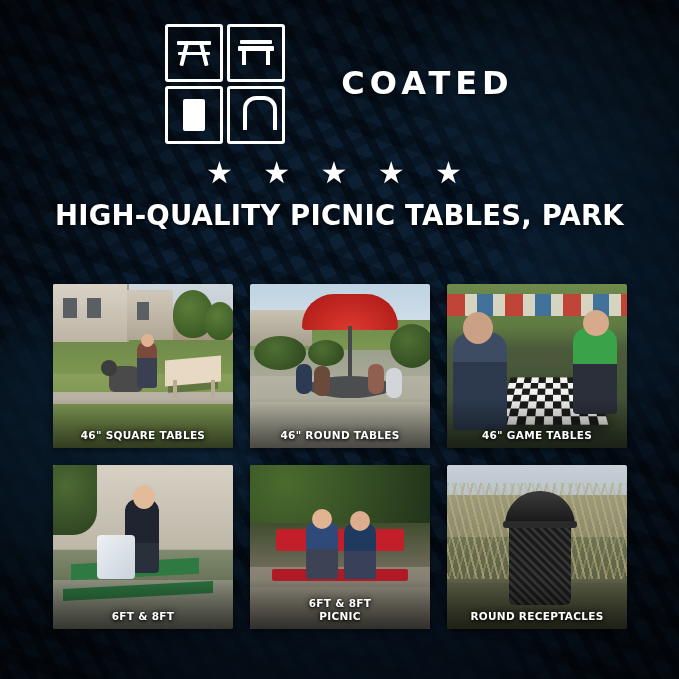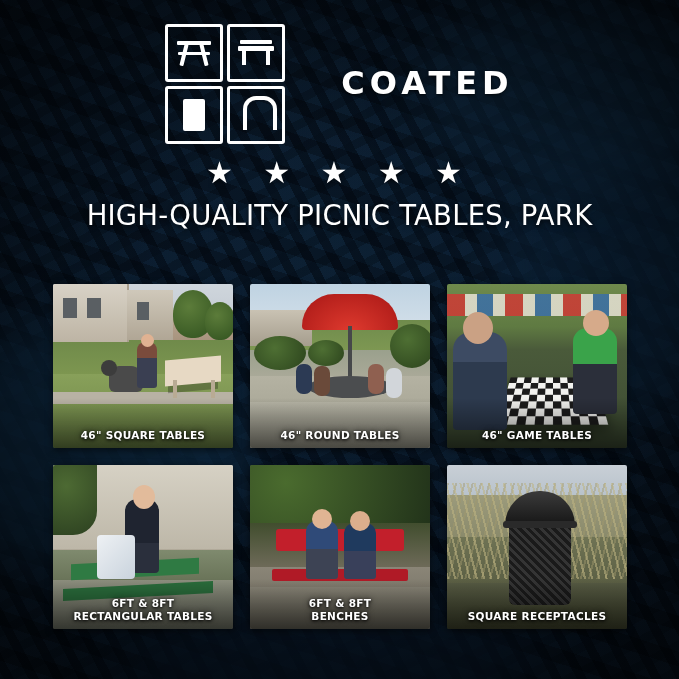--- a/index.html
+++ b/index.html
@@ -153,21 +153,21 @@
 
   
   .headline {
     position: absolute;
     top: 198px;
     left: 0;
     width: 679px;
     text-align: center;
     color: #ffffff;
     font-family: "DejaVu Sans", sans-serif;
-    font-weight: 400;
+    font-weight: 700;
     font-size: 27.5px;
     line-height: 1.28;
     letter-spacing: 0.2px;
     text-shadow: 0 2px 5px rgba(0,0,0,0.75);
   }
   .headline div { white-space: nowrap; }
 
   
   .grid {
     position: absolute;
@@ -568,50 +568,49 @@
           <div class="ivy"></div>
           <div class="gbench"></div>
           <div class="gtable"></div>
           <div class="lady"></div>
           <div class="lhead"></div>
           <div class="bag"></div>
         </div>
         <div class="scrim"></div>
         <div class="caption">
           <div>6FT &amp; 8FT</div>
-          <div>RECTANGULAR TABLES</div>
         </div>
       </div>
 
       <div class="tile">
         <div class="ph5">
           <div class="hedge"></div>
           <div class="gravel"></div>
           <div class="bench-back"></div>
           <div class="bench-seat"></div>
           <div class="boy1"></div>
           <div class="boy1h"></div>
           <div class="boy2"></div>
           <div class="boy2h"></div>
         </div>
         <div class="scrim"></div>
         <div class="caption">
           <div>6FT &amp; 8FT</div>
-          <div>BENCHES</div>
+          <div>PICNIC</div>
         </div>
       </div>
 
       <div class="tile">
         <div class="ph6">
           <div class="grasses"></div>
           <div class="can-body"></div>
           <div class="can-dome"></div>
           <div class="can-lip"></div>
         </div>
         <div class="scrim"></div>
         <div class="caption">
-          <div>SQUARE RECEPTACLES</div>
+          <div>ROUND RECEPTACLES</div>
         </div>
       </div>
 
     </div>
   </div>
 </div>
 
 </body></html>

